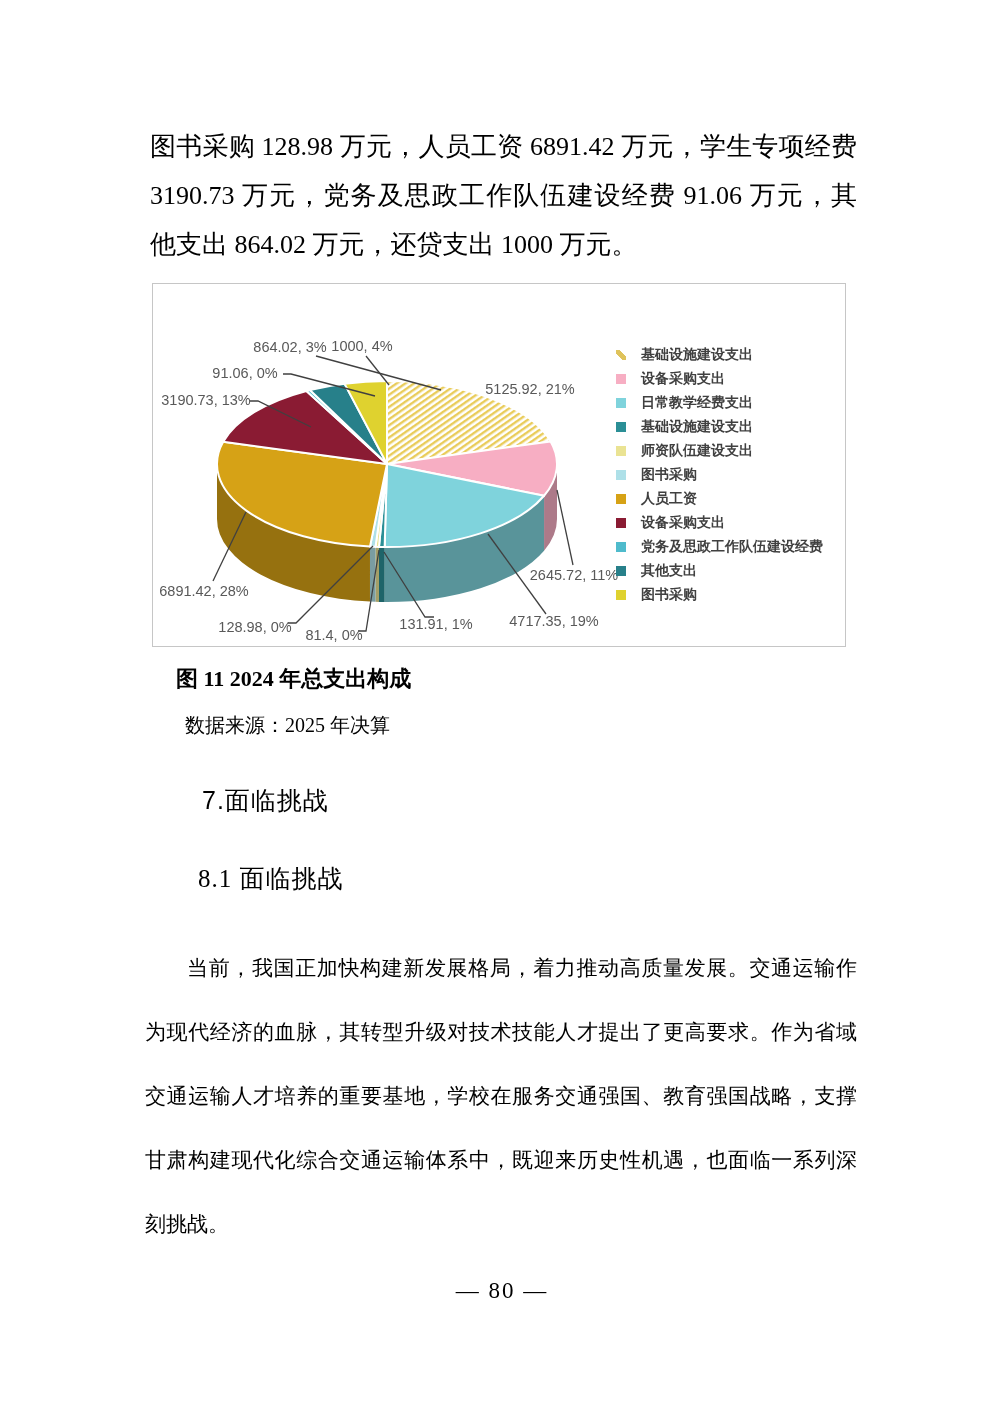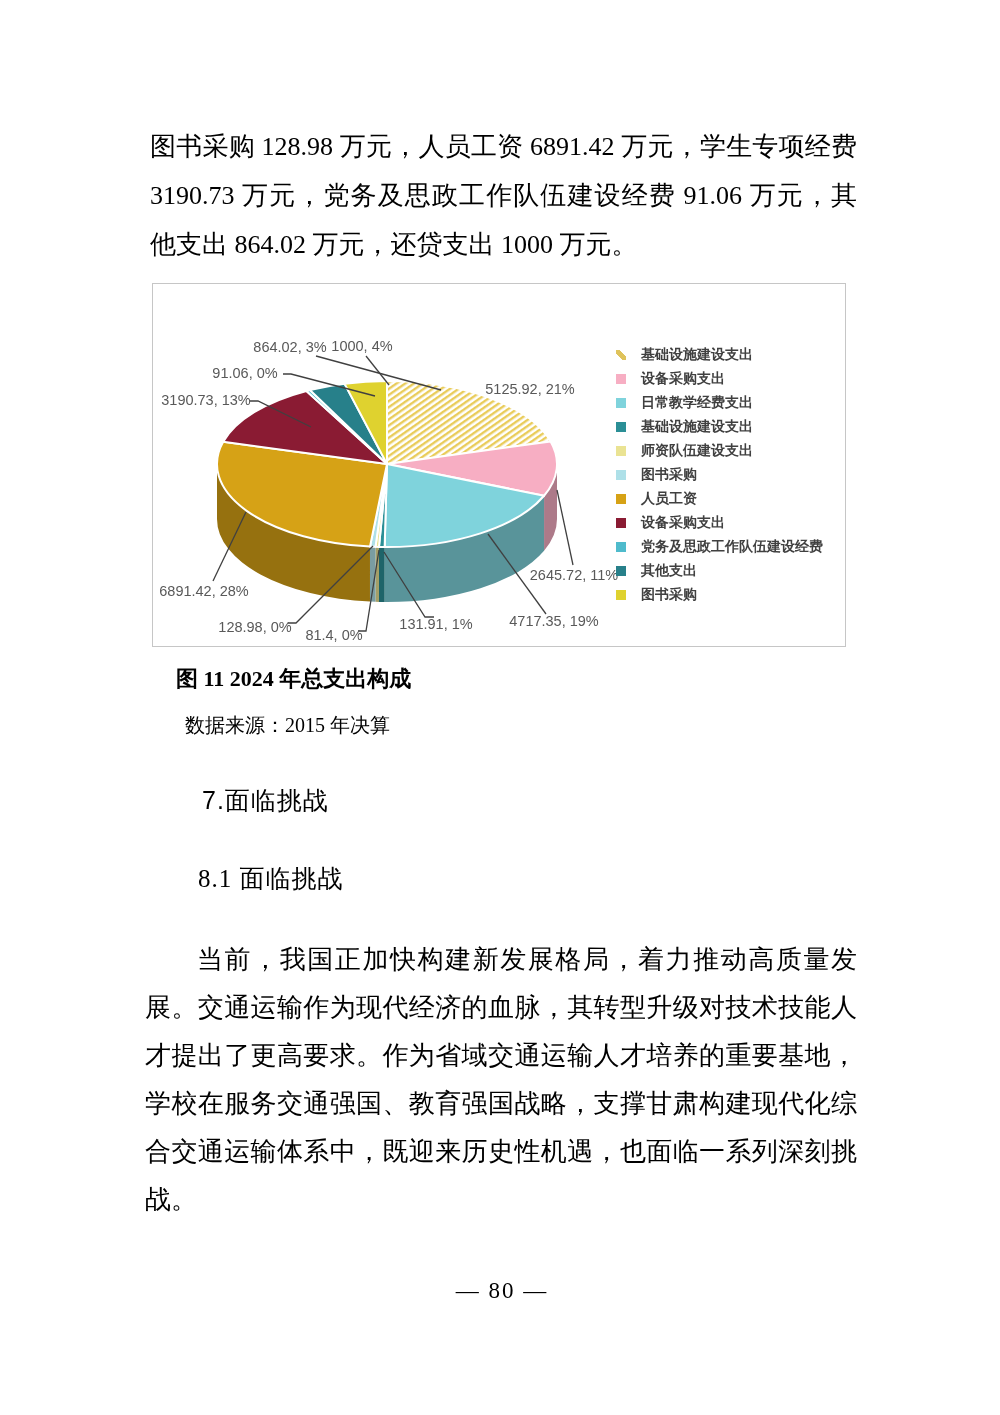--- a/index.html
+++ b/index.html
@@ -20,21 +20,21 @@
   .lg-item{display:flex;align-items:center;height:24px;}
   .lg-swatch{width:10px;height:10px;margin-right:7px;flex:0 0 10px;}
   .stripe-swatch{background:linear-gradient(45deg,#ffffff 32%,#dfc35c 32% 68%,#ffffff 68%);}
   .lg-label{font-size:14px;font-weight:600;color:#404040;white-space:nowrap;margin-left:8px;}
   .caption{position:absolute;left:176px;top:664px;width:707px;text-align:left;
            font-weight:bold;font-size:22px;}
   .source{position:absolute;left:185px;top:712px;font-size:20px;}
   .h1{position:absolute;left:202px;top:784px;font-family:"Liberation Sans","DejaVu Sans",sans-serif;
       font-weight:500;font-size:25px;letter-spacing:1px;}
   .h2{position:absolute;left:198px;top:862px;font-weight:normal;font-size:25px;letter-spacing:1px;}
-  .body-para{left:145px;top:936px;width:712px;font-size:26px;line-height:48px;text-indent:2em;}
+  .body-para{left:145px;top:936px;width:712px;font-size:21px;line-height:64px;text-indent:2em;}
   .pageno{position:absolute;left:4px;right:0;top:1278px;text-align:center;font-size:23px;letter-spacing:2px;}
 </style>
 </head>
 <body>
 
 <div class="page">
 
   <p class="para p1">图书采购 128.98 万元，人员工资 6891.42 万元，学生专项经费 3190.73 万元，党务及思政工作队伍建设经费 91.06 万元，其他支出 864.02 万元，还贷支出 1000 万元。</p>
 
   <figure class="chart-frame">
@@ -126,21 +126,21 @@
           <span class="lg-label">其他支出</span>
         </div>
         <div class="lg-item">
           <span class="lg-swatch" style="background: rgb(223, 210, 47);"></span>
           <span class="lg-label">图书采购</span>
         </div>
       </div>
   </figure>
 
   <p class="caption">图 11 2024 年总支出构成</p>
-  <p class="source">数据来源：2015 年决算</p>
+  <p class="source">数据来源：2025 年决算</p>
 
   <h1 class="h1">7.面临挑战</h1>
   <h2 class="h2">8.1 面临挑战</h2>
 
   <p class="para body-para">当前，我国正加快构建新发展格局，着力推动高质量发展。交通运输作为现代经济的血脉，其转型升级对技术技能人才提出了更高要求。作为省域交通运输人才培养的重要基地，学校在服务交通强国、教育强国战略，支撑甘肃构建现代化综合交通运输体系中，既迎来历史性机遇，也面临一系列深刻挑战。</p>
 
   <div class="pageno">— 80 —</div>
 
 </div>
 

